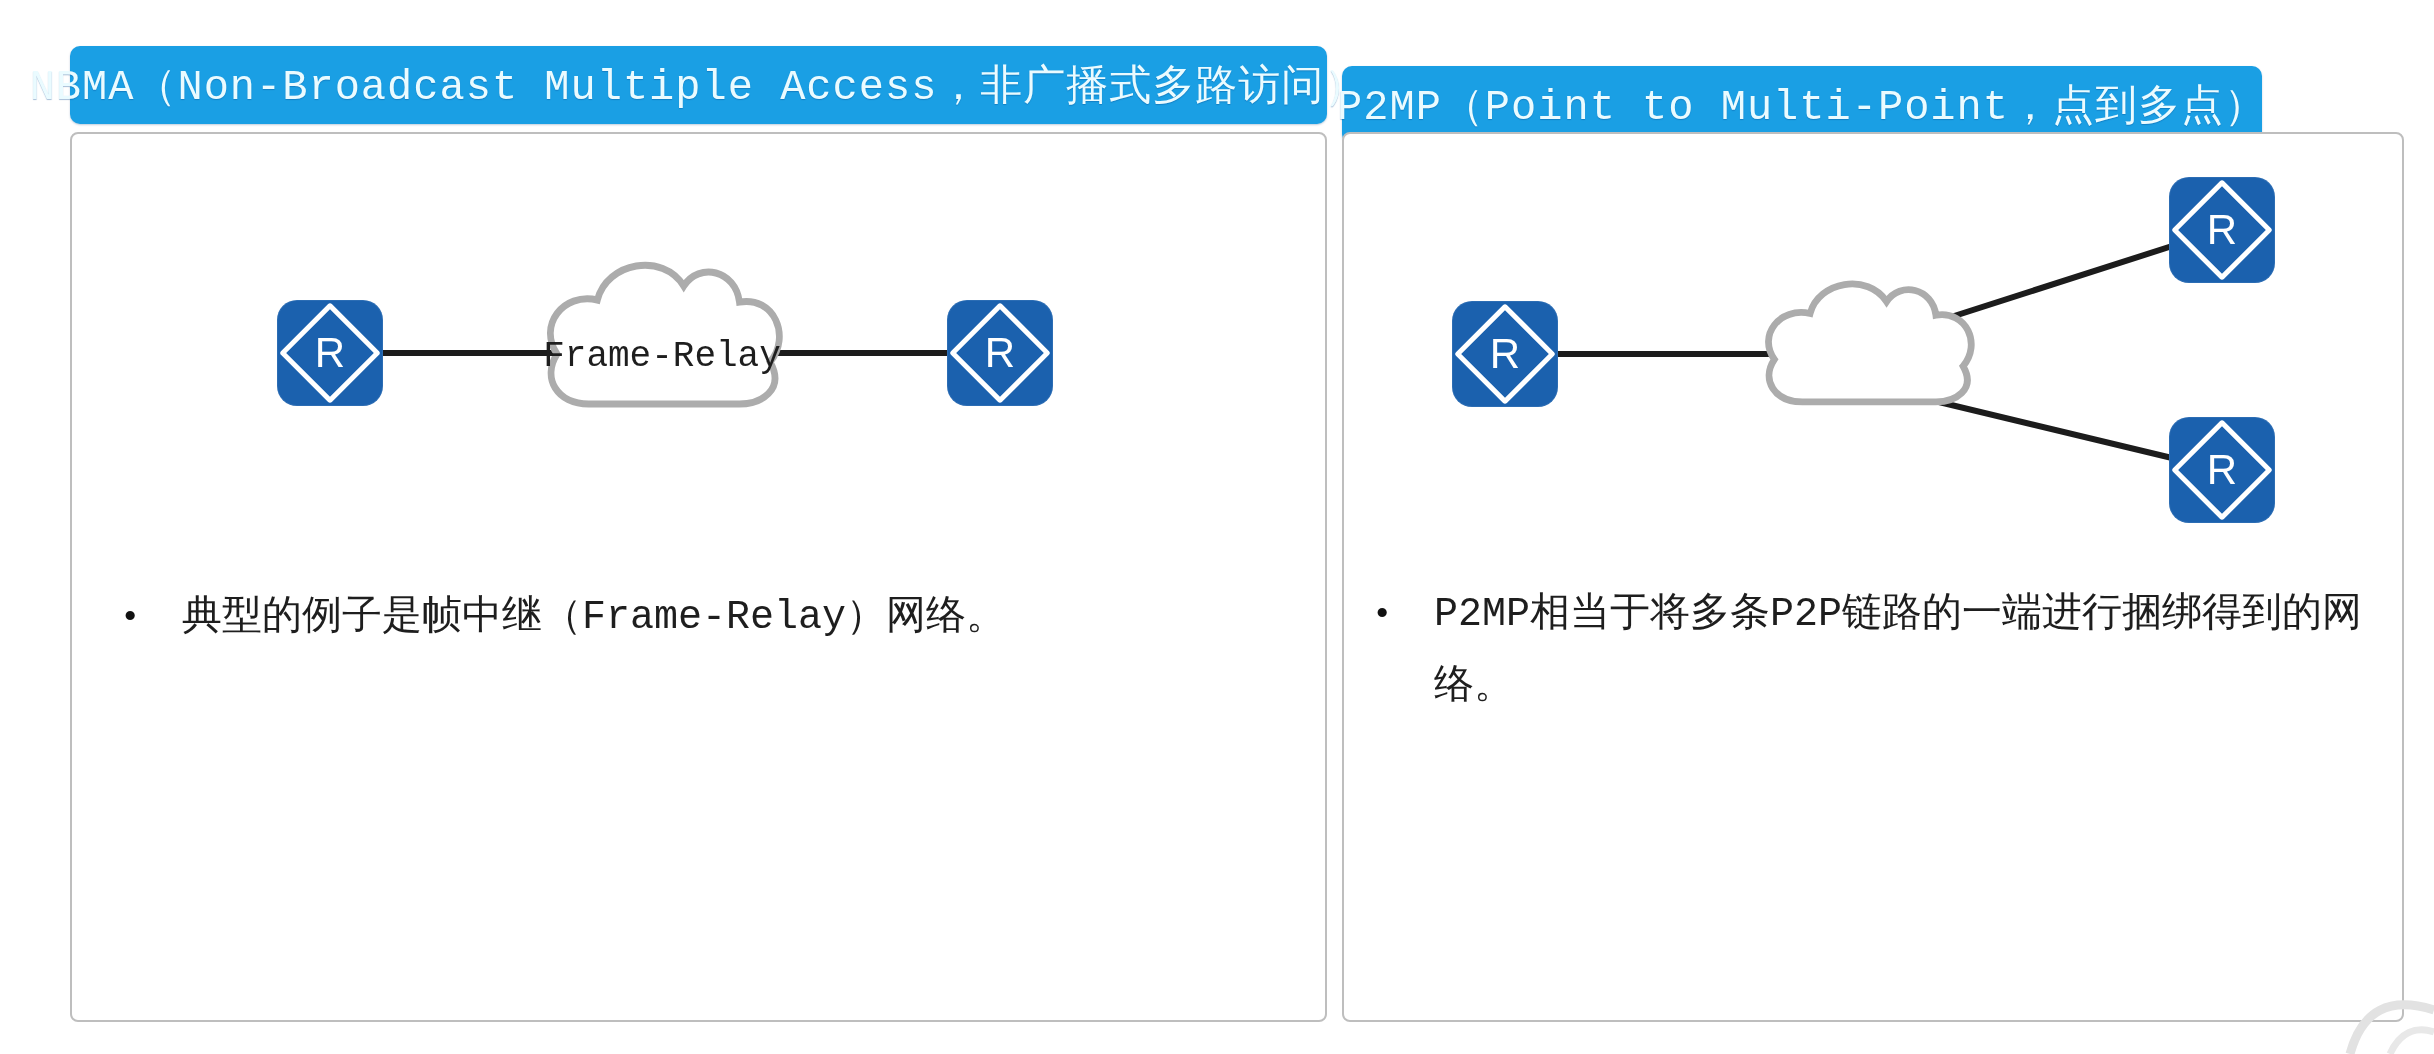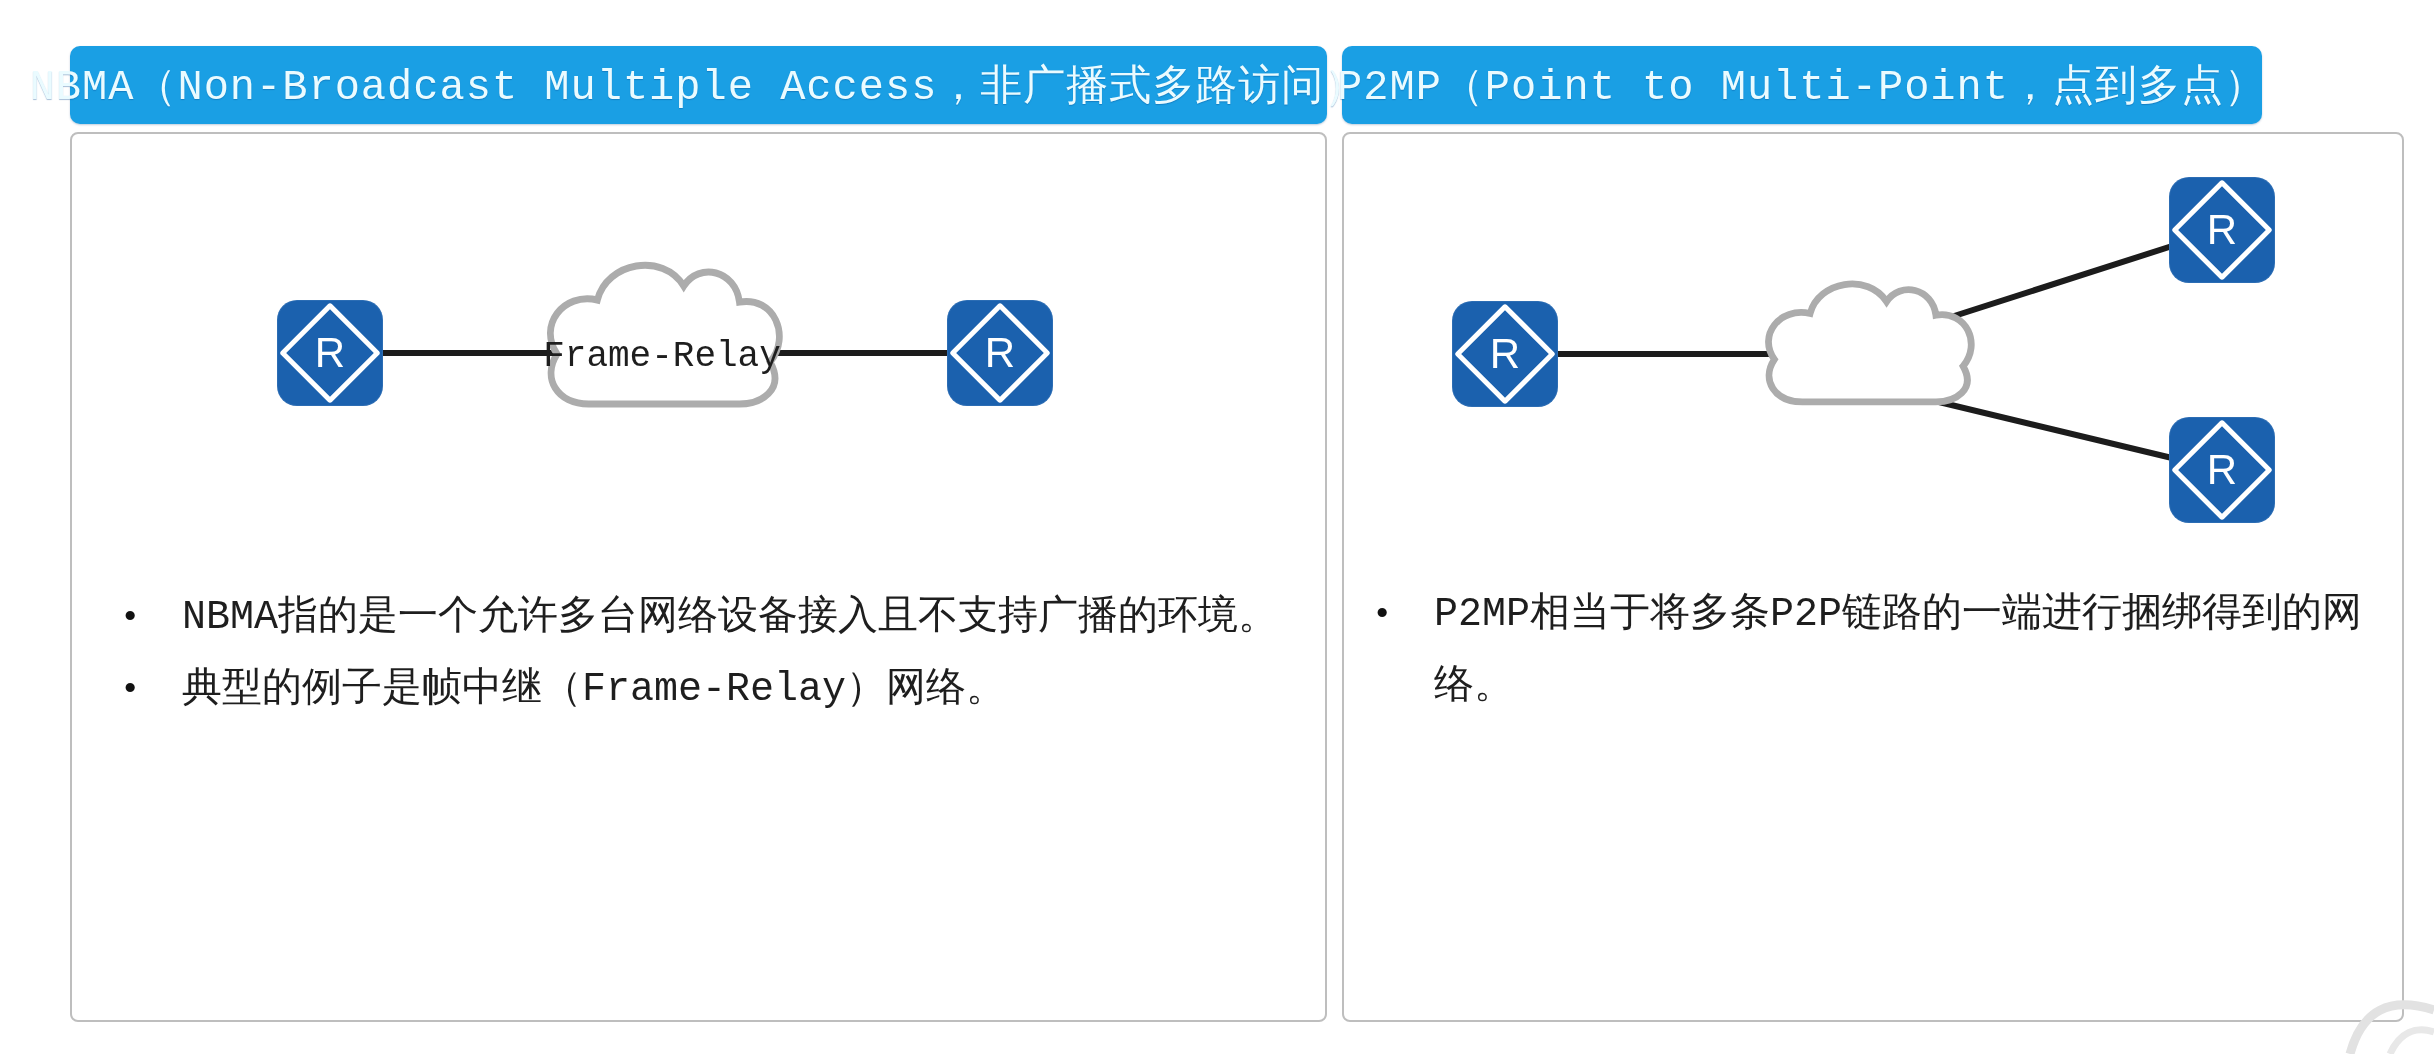--- a/index.html
+++ b/index.html
@@ -19,21 +19,21 @@
     text-shadow:0 1px 1px rgba(0,70,140,.35);
   }
   .panel{
     position:absolute;top:132px;height:890px;
     background:#ffffff;border:2px solid #BEBEBE;border-radius:8px;
     box-sizing:border-box;
   }
   .panel-left{left:70px;width:1257px;}
   .panel-right{left:1342px;width:1062px;}
   .header-left{left:70px;width:1257px;}
-  .header-right{left:1342px;width:920px;}
+  .header-right{left:1342px;width:920px;margin-top:20px;}
 
   .diagram-svg{position:absolute;left:0;top:0;}
 
   .router{
     position:absolute;width:106px;height:106px;
     background:#1B61AE;border-radius:20px;
     display:flex;align-items:center;justify-content:center;
     box-shadow:inset 0 0 0 1px rgba(255,255,255,.08);
   }
   .router .diamond{
@@ -85,23 +85,20 @@
     <span class="diamond"></span>
     <span class="router-letter">R</span>
   </div>
   <div class="router" style="left:875px;top:166px;">
     <span class="diamond"></span>
     <span class="router-letter">R</span>
   </div>
 
   <div class="bullet-list bullet-list-left">
     <div class="bullet-item">
-      <span>NBMA指的是一个允许多台网络设备接入且不支持广播的环境。</span>
-    </div>
-    <div class="bullet-item">
       <span>典型的例子是帧中继（Frame-Relay）网络。</span>
     </div>
   </div>
 </section>
 
 <header class="panel-header header-right">
   <span class="header-text">P2MP（Point to Multi-Point，点到多点）</span>
 </header>
 
 <section class="panel panel-right">

